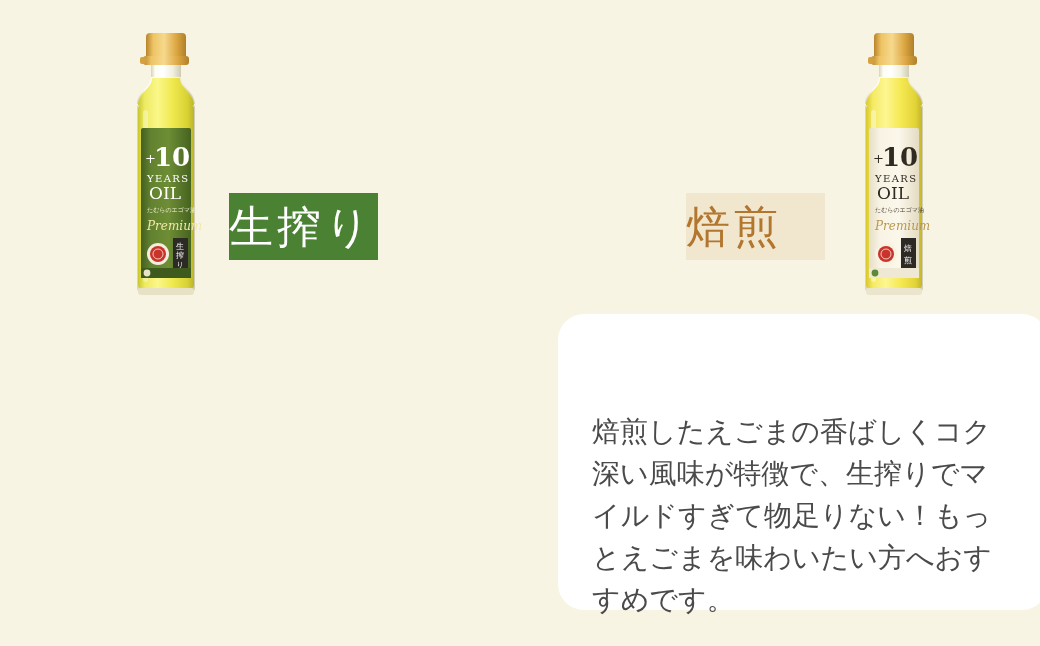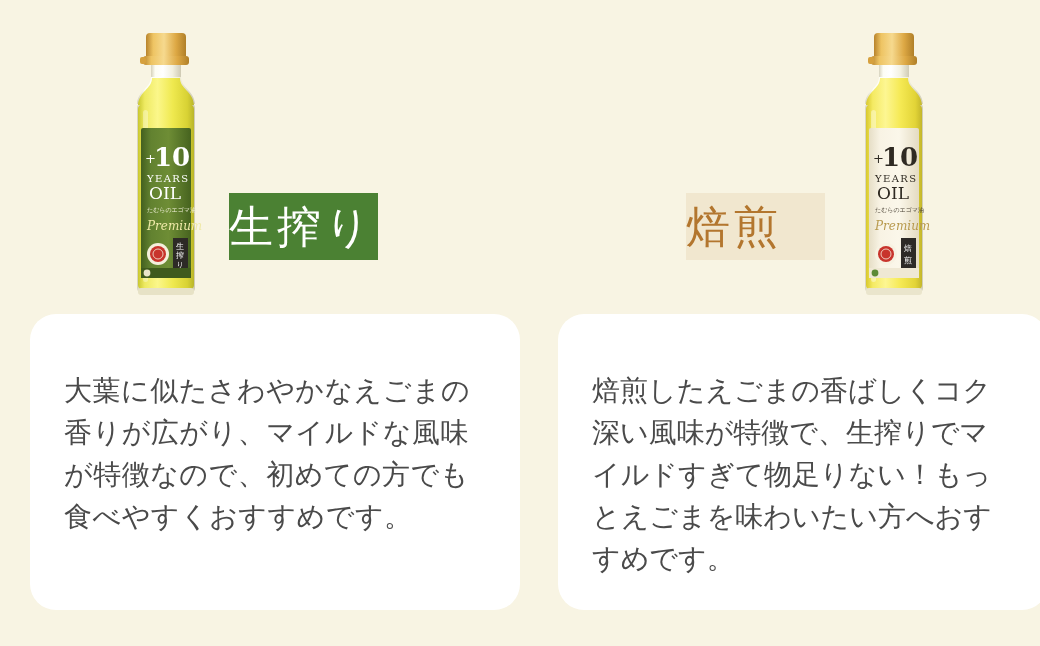--- a/index.html
+++ b/index.html
@@ -100,21 +100,21 @@
   .card-text {
     margin: 0;
     color: #4a4a4a;
     font-size: 28px;
     line-height: 42px;
     letter-spacing: 0.5px;
     font-family: "DejaVu Sans", "Liberation Sans", sans-serif;
     font-weight: 400;
     text-align: left;
   }
-  .card.right-card .card-text { letter-spacing: 0px; }
+  .card.right-card .card-text { letter-spacing: 0px; margin-top: 41px; }
 </style>
 </head>
 <body>
 
 <div class="page">
 
   <div class="column left">
 
     <div class="hero">
 
@@ -189,23 +189,20 @@
 
           <rect x="8" y="256" width="56" height="7" rx="3" fill="#e7e2c6"></rect>
         </svg>
       </div>
 
       <div class="badge badge-green">
         <span>生搾り</span>
       </div>
     </div>
 
-    <div class="card left-card">
-      <p class="card-text">大葉に似たさわやかなえごまの香りが広がり、マイルドな風味が特徴なので、初めての方でも食べやすくおすすめです。</p>
-    </div>
   </div>
 
   <div class="column right">
 
     <div class="hero">
 
       <div class="bottle bottle-2">
         <svg width="72" height="268" viewBox="0 0 72 268" xmlns="http://www.w3.org/2000/svg">
           <defs>
             <linearGradient id="glassB" x1="0" y1="0" x2="1" y2="0">

